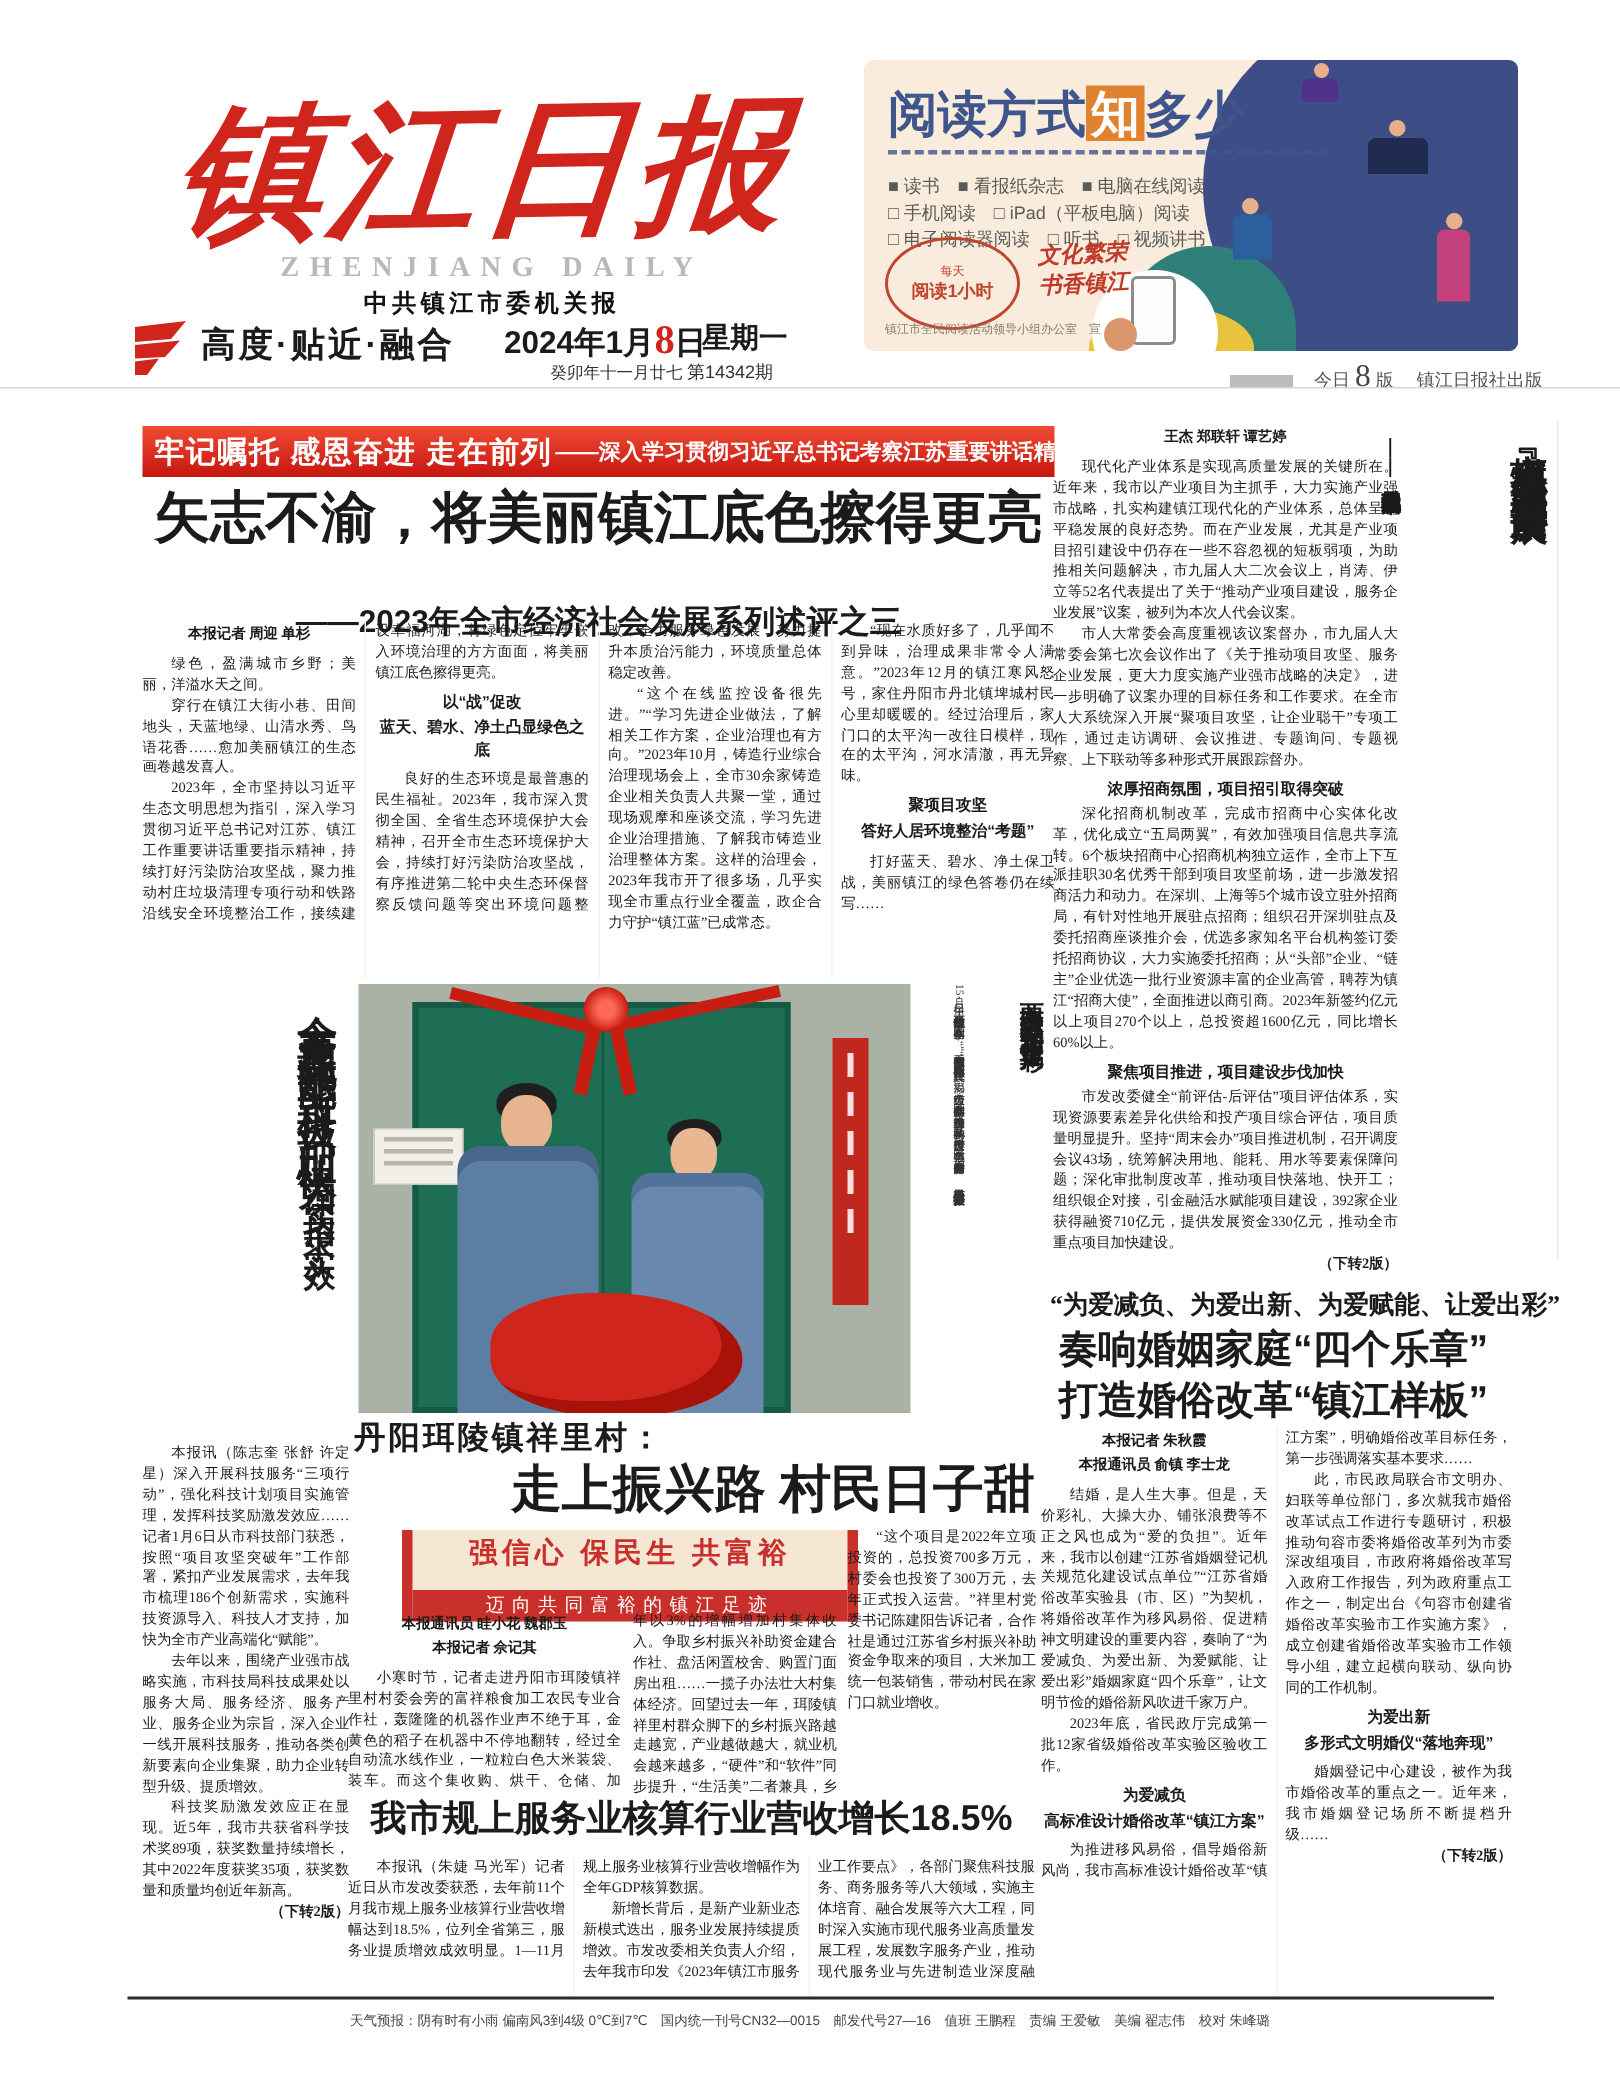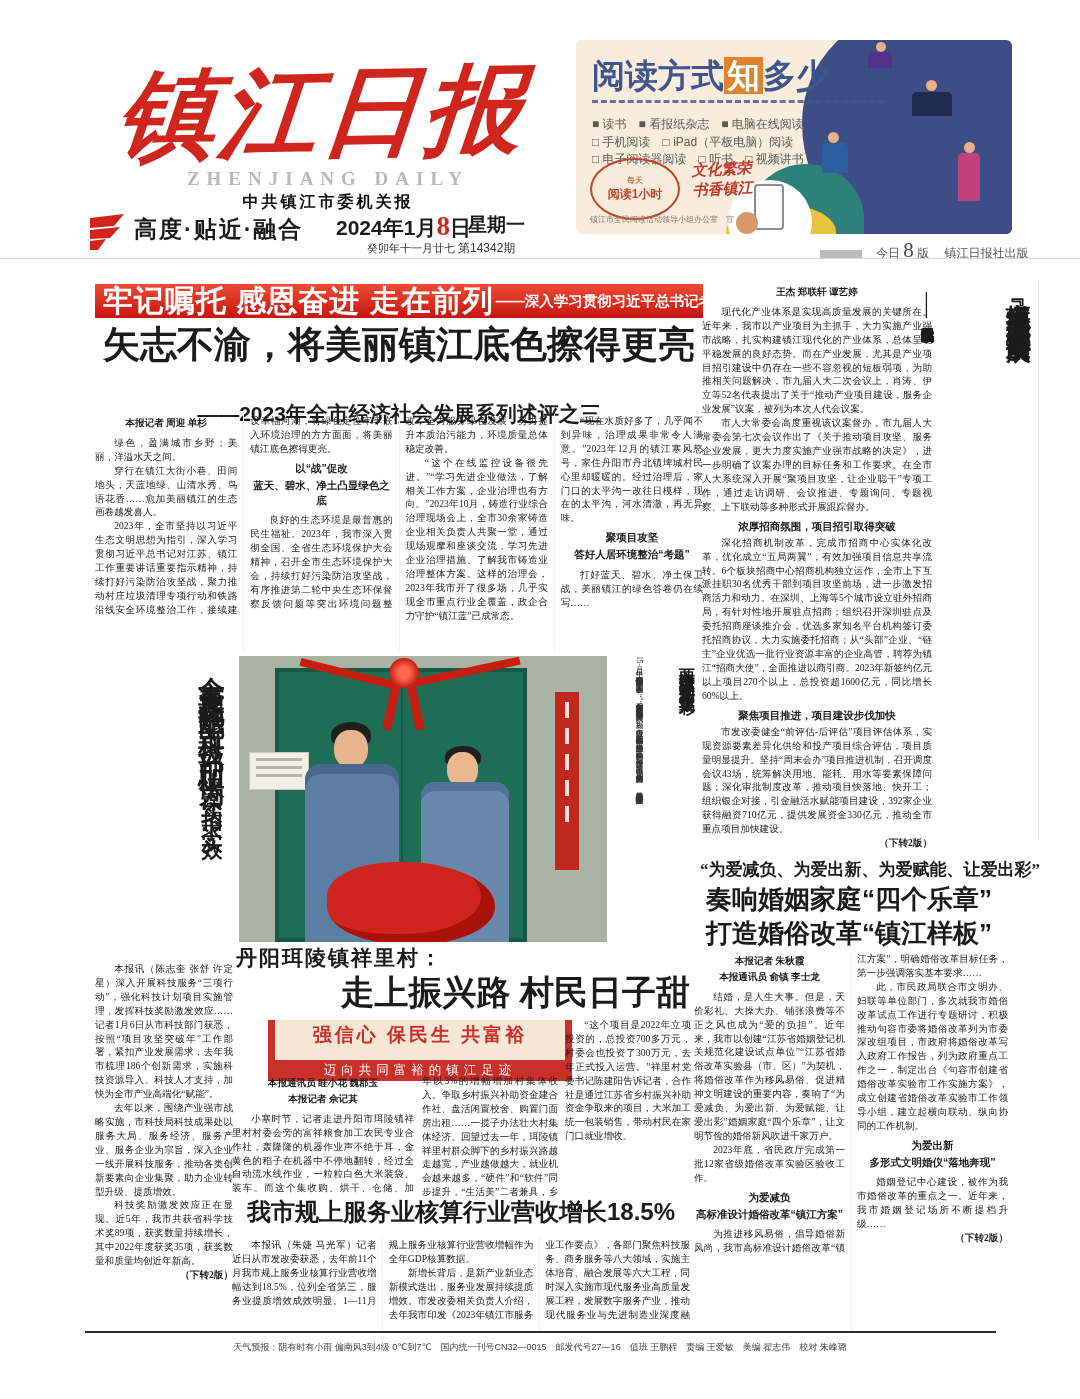--- a/index.html
+++ b/index.html
@@ -37,21 +37,21 @@
   .stamp .s1{font-size:8px;}
   .stamp .s2{font-size:12px;font-weight:900;}
   .promo-script{position:absolute;left:116px;top:120px;color:#c03a2b;font-size:15px;font-weight:bold;
     font-style:italic;font-family:"DejaVu Serif",serif;transform:rotate(-3deg);line-height:1.3;}
   .promo-foot{position:absolute;left:14px;top:174px;font-size:8px;color:#8a7a6a;}
   .fig-head{position:absolute;border-radius:50%;background:#e8b08a;}
   .fig-body{position:absolute;border-radius:5px 5px 0 0;}
   
   .red-banner{left:95px;top:284px;width:608px;height:34px;background:linear-gradient(180deg,#f04b35,#c5160f);
     color:#fff;display:flex;align-items:center;padding:0 8px;box-sizing:border-box;white-space:nowrap;}
-  .red-banner .b-main{font-size:30px;font-weight:900;letter-spacing:1px;}
+  .red-banner .b-main{font-size:20px;font-weight:900;letter-spacing:1px;}
   .red-banner .b-rest{font-size:14.5px;font-weight:bold;margin-left:2px;}
   
   .lead-h{left:95px;top:320px;width:608px;text-align:center;font-size:37px;font-weight:900;white-space:nowrap;}
   .lead-sub{left:95px;top:400px;width:608px;text-align:center;font-size:21px;font-weight:bold;}
   .body-text{font-family:"Liberation Serif","DejaVu Serif",serif;font-size:9.6px;line-height:1.45;
     text-align:justify;color:#1b1b1b;overflow:hidden;}
   .body-text p{margin:0;text-indent:2em;}
   .byline{text-align:center;text-indent:0;margin:2px 0 6px;font-weight:bold;}
   .crosshead{text-align:center;font-weight:bold;text-indent:0;margin:5px 0 2px;
     font-family:"Liberation Sans",sans-serif;font-size:10.5px;}

